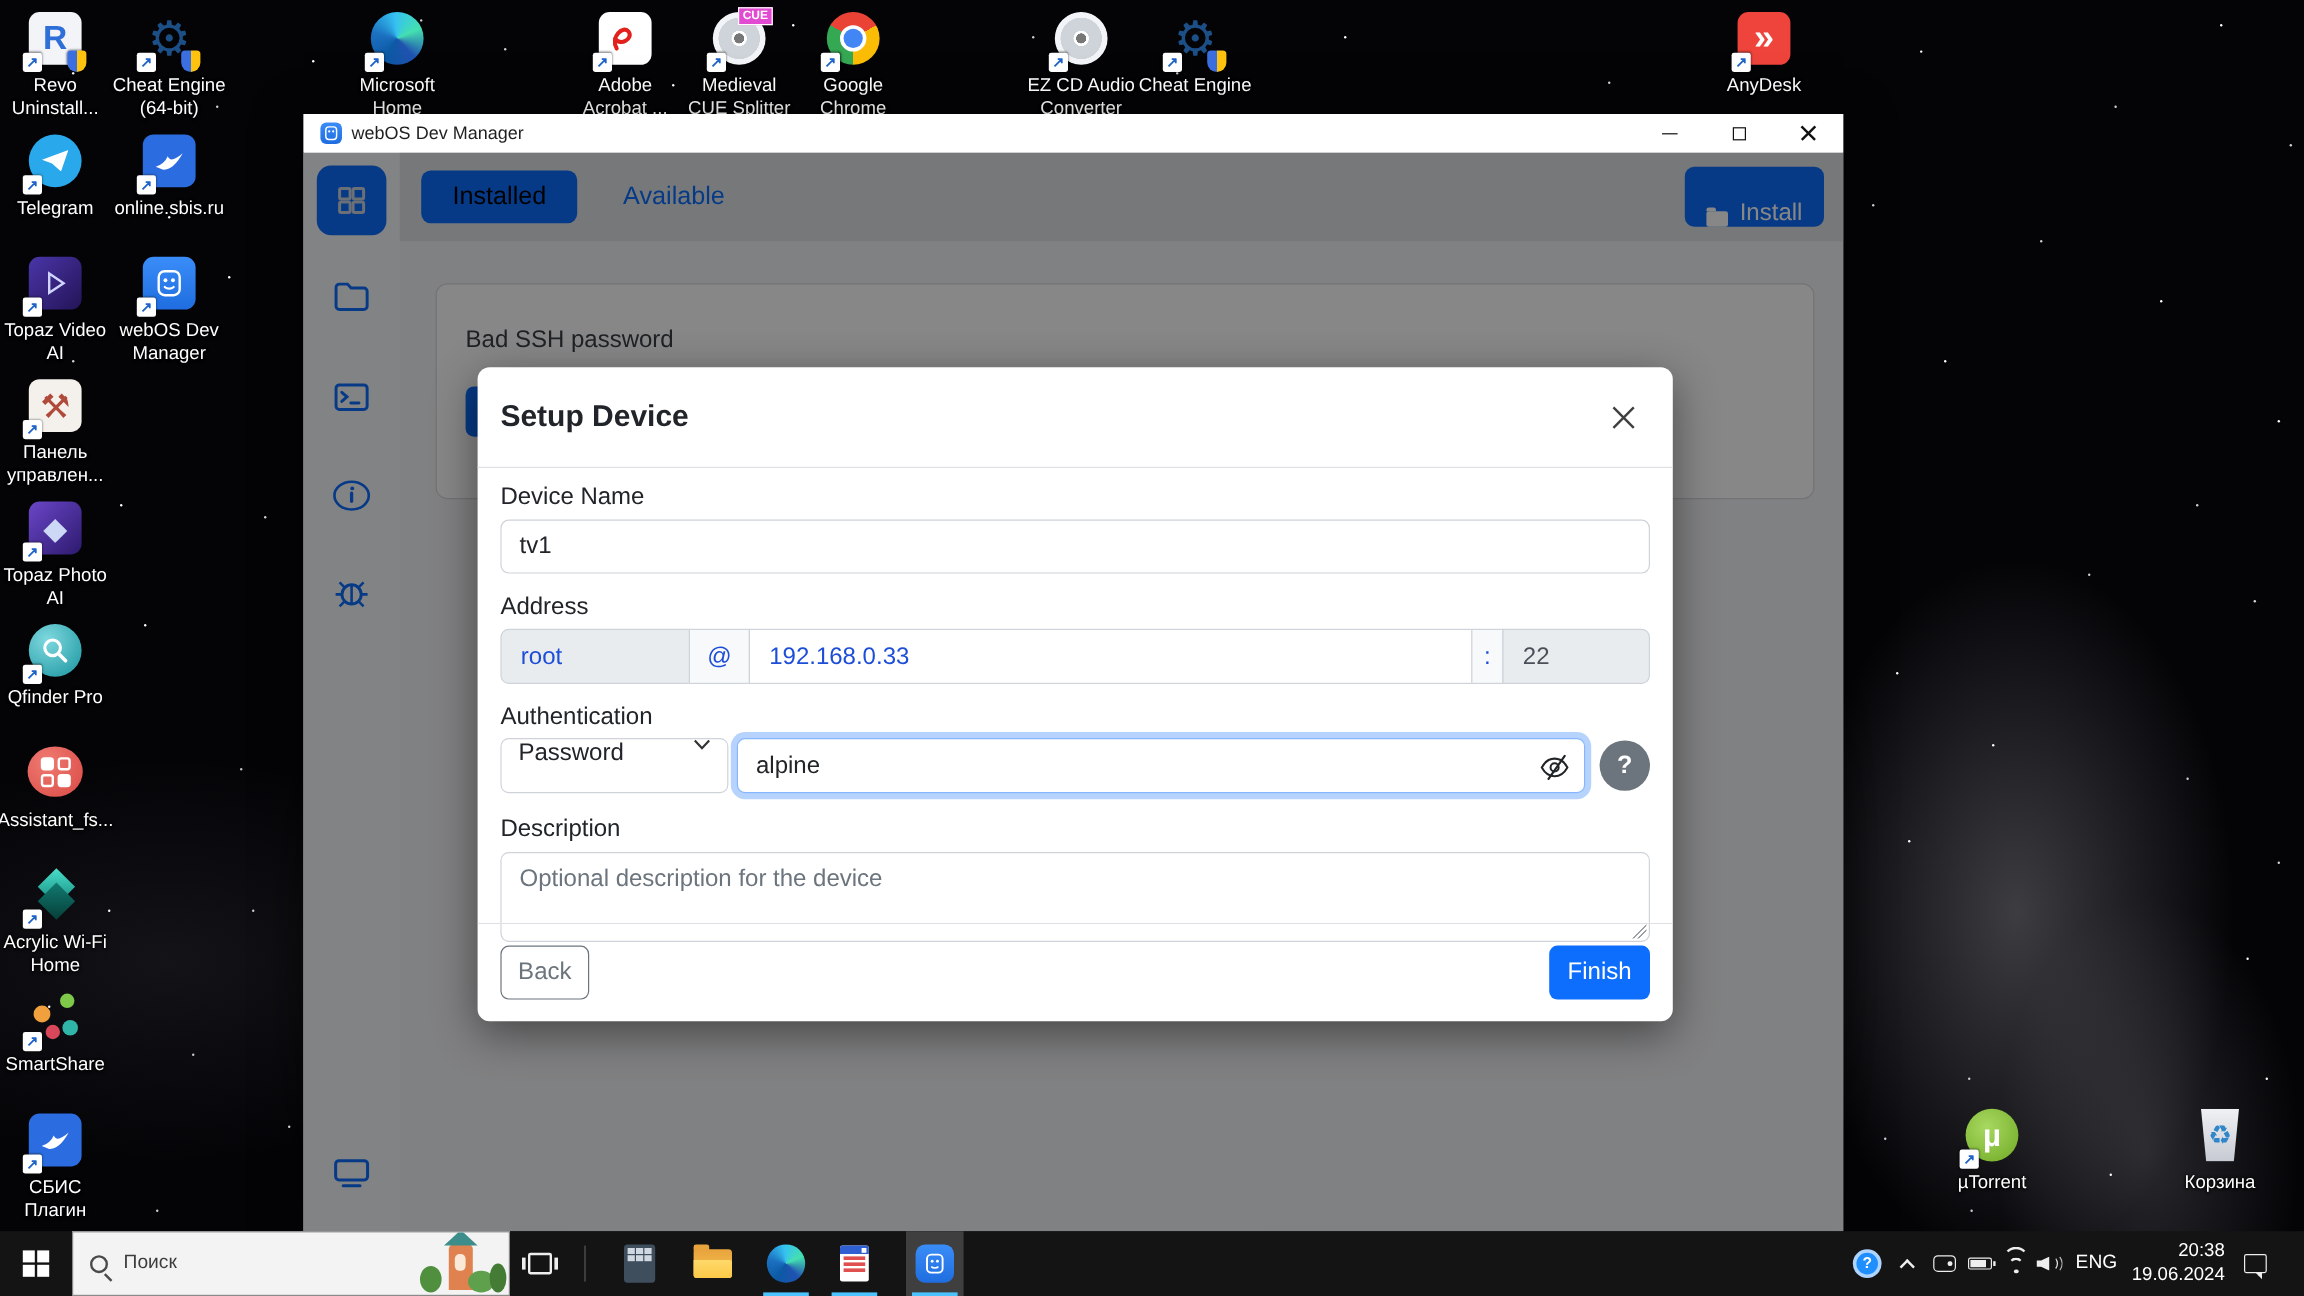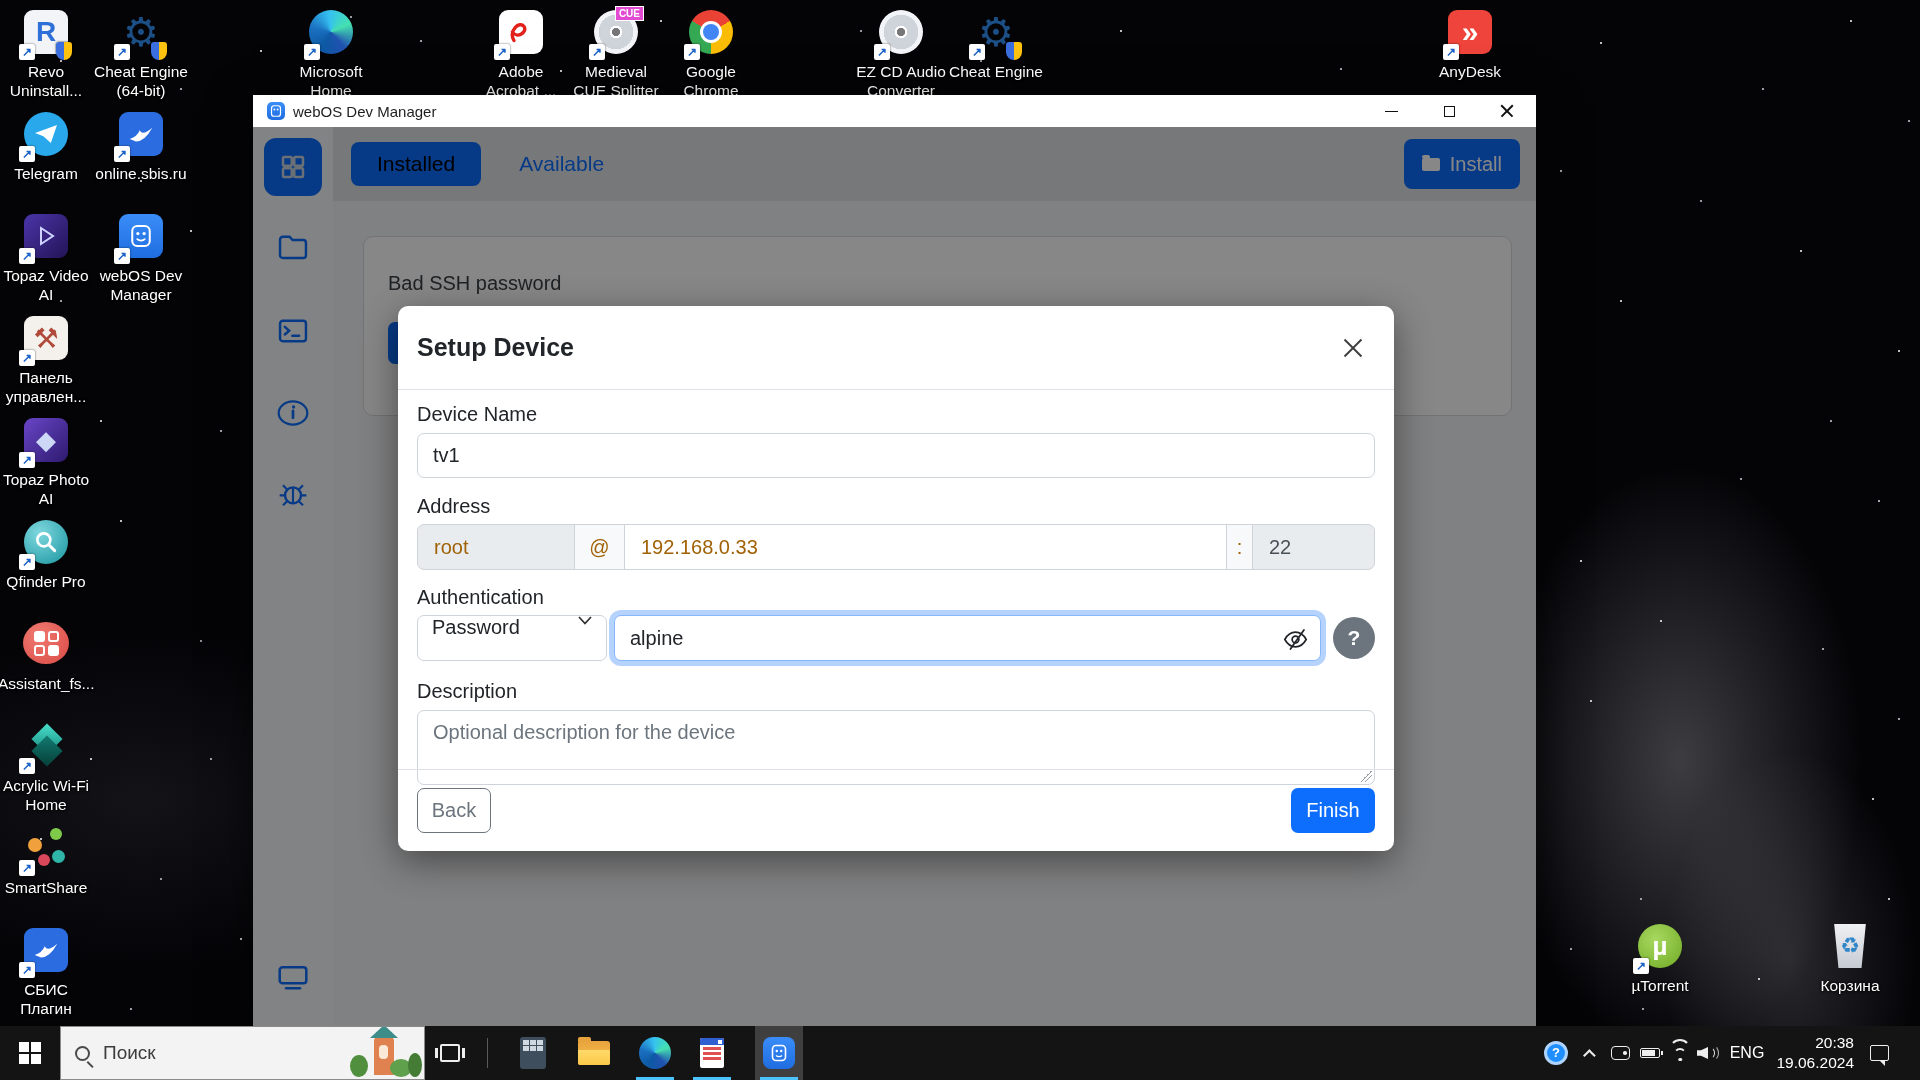--- a/index.html
+++ b/index.html
@@ -63,21 +63,21 @@
   .sidebar { width:80px; background:#f6f7f9; position:relative; flex:0 0 auto; }
   .tile { position:absolute; left:11px; top:11px; width:58px; height:58px; border-radius:12px; background:#0d6efd;
           display:flex; align-items:center; justify-content:center; }
   .sico { position:absolute; left:50%; transform:translate(-50%,-50%); color:#0d6efd; }
   .main { flex:1; display:flex; flex-direction:column; background:#f1f3f5; }
   .toolbar { height:74px; background:#dfe3e7; display:flex; align-items:center; padding:0 16px 0 18px; flex:0 0 auto; }
   .tab-installed { background:#0d6efd; color:#000000; font-size:21px; padding:14px 26px; height:44px; border:none;
                    border-radius:8px; display:flex; align-items:center; }
   .tab-available { color:#0d6efd; font-size:21px; margin-left:38px; background:none; border:none; }
   .install-btn { margin-left:auto; background:#0d6efd; color:#fff; font-size:20px; height:50px; padding:0 18px;
-                 border:none; border-radius:8px; display:flex; align-items:center; gap:10px; }
+                 border:none; border-radius:8px; display:flex; align-items:flex-end; gap:10px; }
   .fold { width:18px; height:13px; background:#fff; border-radius:2px; position:relative; }
   .fold::before { content:""; position:absolute; top:-3px; left:0; width:8px; height:3px; background:#fff; border-radius:2px 2px 0 0; }
   .content { position:relative; flex:1; }
   .card { position:absolute; left:30px; top:35px; width:1149px; height:180px; background:#fff;
           border:1px solid #d9d9de; border-radius:10px; padding:22px 24px; }
   .card h2 { font-size:27px; color:#212529; font-weight:bold; }
   .card .msg { font-size:20px; color:#3c4146; margin-top:13px; }
   .card .cbtn { margin-top:27px; width:170px; height:42px; background:#0d6efd; border:none; border-radius:7px; }
 
   .dim { position:absolute; inset:0; background:rgba(0,0,0,.47); z-index:5; }
@@ -88,21 +88,21 @@
   .mhead { height:84px; border-bottom:1px solid #dee2e6; display:flex; align-items:center; padding:0 30px 0 19px; }
   .mhead h1 { font-size:25px; font-weight:bold; color:#212529; }
   .mclose { margin-left:auto; position:relative; width:22px; height:22px; background:none; border:none; }
   .mclose::before,.mclose::after { content:""; position:absolute; left:-1px; top:10px; width:24px; height:2px; background:#3f3f3f; }
   .mclose::before { transform:rotate(45deg);} .mclose::after { transform:rotate(-45deg);}
   .mbody { padding:12px 19px 0; }
   .flabel { font-size:20px; color:#212529; line-height:24px; }
   .inp { height:45px; border:1px solid #ced4da; border-radius:7px; display:flex; align-items:center;
          padding:0 15px; font-size:20px; color:#212529; background:#fff; margin-top:7px; }
   .row { display:flex; margin-top:6px; }
-  .cell { height:46px; border:1px solid #ced4da; display:flex; align-items:center; padding:0 16px; font-size:20px; color:#a16207; }
+  .cell { height:46px; border:1px solid #ced4da; display:flex; align-items:center; padding:0 16px; font-size:20px; color:#1d4ed8; }
   .cell + .cell { margin-left:-1px; }
   .c-user { width:158px; background:#e9ecef; border-radius:7px 0 0 7px; }
   .c-at { width:51px; background:#f8f9fa; justify-content:center; }
   .c-host { flex:1; background:#fff; }
   .c-colon { width:27px; background:#f8f9fa; justify-content:center; padding:0; }
   .c-port { width:123px; background:#e9ecef; color:#495057; }
   .authrow { display:flex; align-items:center; margin-top:6px; }
   .select { width:190px; height:46px; border:1px solid #ced4da; border-radius:7px; display:flex; align-items:flex-start;
             justify-content:space-between; padding:0 14px; font-size:20px; color:#212529; background:#fff; }
   .pwwrap { flex:1; margin-left:7px; position:relative; height:46px; border:1px solid #86b7fe; border-radius:7px;
@@ -126,21 +126,21 @@
   .taskbar { position:absolute; left:0; bottom:0; width:1920px; height:54px; background:#141414; z-index:20; }
   .tb { position:absolute; top:0; height:54px; display:flex; align-items:center; justify-content:center; }
   .startbtn { left:0; width:60px; }
   .winlogo { display:grid; grid-template-columns:10px 10px; grid-template-rows:10px 10px; gap:2px; }
   .winlogo i { background:#fff; }
   .search { left:60px; width:365px; background:#f3f3f3; border:1px solid #8a8a8a; justify-content:flex-start;
             padding-left:14px; overflow:hidden; }
   .search .mag { position:relative; width:15px; height:15px; border:2px solid #4a4a4a; border-radius:50%; flex:0 0 auto; }
   .search .mag::after { content:""; position:absolute; left:11px; top:13px; width:8px; height:2px; background:#4a4a4a;
             transform:rotate(45deg); transform-origin:0 0; }
-  .search .stext { font-size:19px; color:#3c3c3c; margin-left:13px; }
+  .search .stext { font-size:16px; color:#3c3c3c; margin-left:13px; }
   .peek { position:absolute; right:0; top:0; width:86px; height:52px; }
   .tower { position:absolute; right:30px; bottom:4px; width:20px; height:38px; background:#e0824f; border-radius:4px 4px 0 0; }
   .tower::before { content:""; position:absolute; left:-4px; top:-12px; border-left:14px solid transparent;
             border-right:14px solid transparent; border-bottom:13px solid #3d8d8a; }
   .tower::after { content:""; position:absolute; left:5px; top:8px; width:9px; height:14px; background:#fbe9d8; border-radius:4px; }
   .bush { position:absolute; bottom:2px; border-radius:50%; background:#4f8f3e; }
   .taskview { left:430px; width:40px; }
   .tvw { position:relative; width:20px; height:18px; border:2px solid #eee; border-radius:2px; }
   .tvw::before { content:""; position:absolute; left:-7px; top:2px; width:3px; height:10px; background:#eee; }
   .tvw::after { content:""; position:absolute; right:-7px; top:2px; width:3px; height:10px; background:#eee; }

